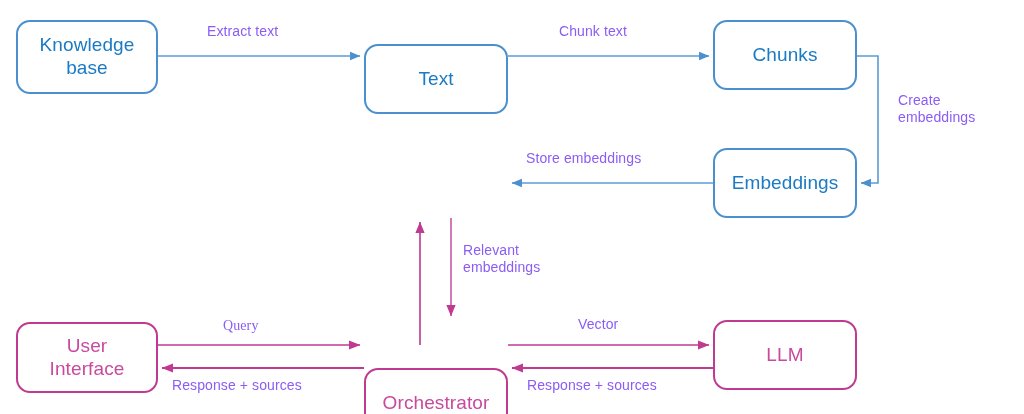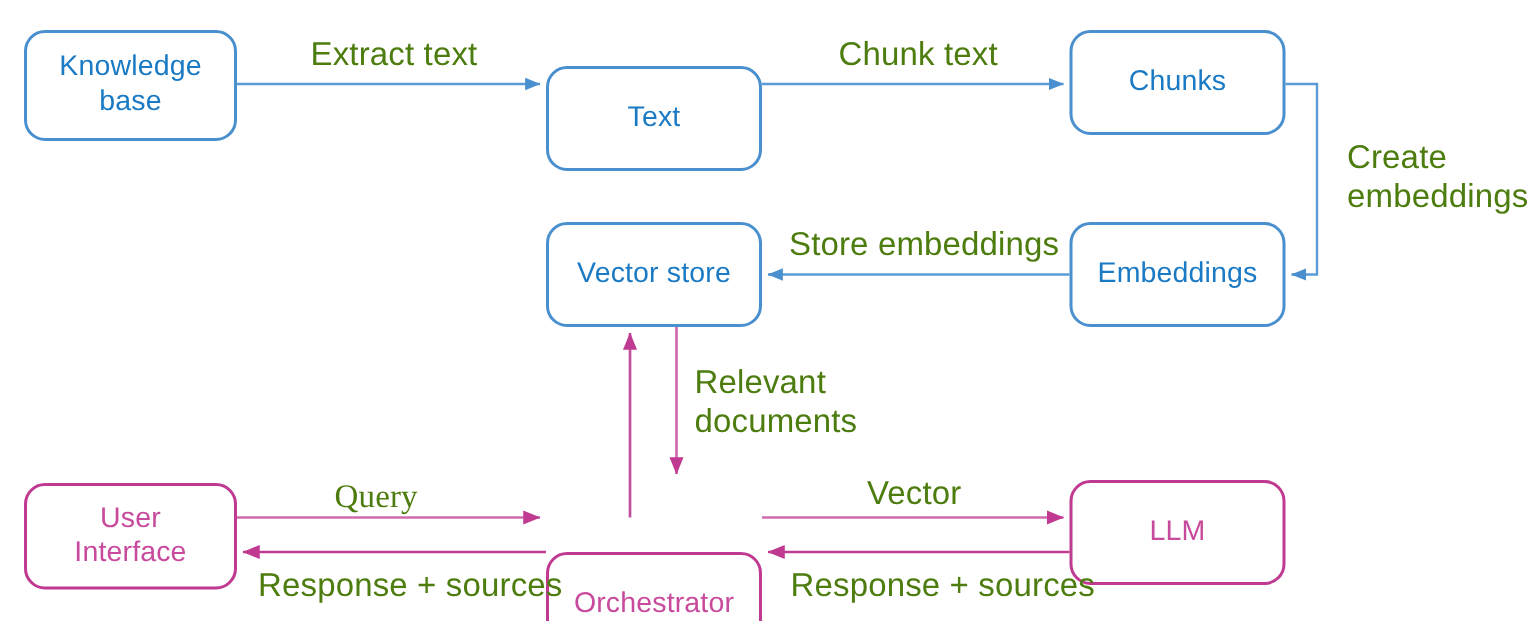--- a/index.html
+++ b/index.html
@@ -49,22 +49,22 @@
     border-color: #bf3a90;
     color: #c84a9c;
   }
   .node-label {
     display: block;
     white-space: pre-line;
     padding: 0 6px;
   }
   .edge-label {
     position: absolute;
-    color: #4d7c0f;
-    font-size: 22px;
+    color: #8b5cf6;
+    font-size: 14px;
     line-height: 1.18;
     white-space: pre-line;
     letter-spacing: 0.1px;
   }
 </style>
 </head>
 <body>
 
 <div id="diagram">
 
@@ -107,23 +107,20 @@
   </div>
 
   <div class="node blue" style="left:364px;top:20px;width:144px;height:70px;margin-top:24px;">
     <span class="node-label">Text</span>
   </div>
 
   <div class="node blue" style="left:713px;top:20px;width:144px;height:70px;">
     <span class="node-label">Chunks</span>
   </div>
 
-  <div class="node blue" style="left:364px;top:148px;width:144px;height:70px;">
-    <span class="node-label">Vector store</span>
-  </div>
 
   <div class="node blue" style="left:713px;top:148px;width:144px;height:70px;">
     <span class="node-label">Embeddings</span>
   </div>
 
   <div class="node pink" style="left:16px;top:322px;width:142px;height:71px;align-items:center;">
     <span class="node-label">User
 Interface</span>
   </div>
 
@@ -134,19 +131,19 @@
   <div class="node pink" style="left:713px;top:320px;width:144px;height:70px;">
     <span class="node-label">LLM</span>
   </div>
 
   <div class="edge-label" style="left:207px;top:23px;">Extract text</div>
   <div class="edge-label" style="left:559px;top:23px;">Chunk text</div>
   <div class="edge-label" style="left:898px;top:92px;">Create
 embeddings</div>
   <div class="edge-label" style="left:526px;top:150px;">Store embeddings</div>
   <div class="edge-label" style="left:463px;top:242px;">Relevant
-documents</div>
+embeddings</div>
   <div class="edge-label" style="left:223px;top:318px;font-family:Liberation Serif, serif;">Query</div>
   <div class="edge-label" style="left:172px;top:377px;">Response + sources</div>
   <div class="edge-label" style="left:578px;top:316px;">Vector</div>
   <div class="edge-label" style="left:527px;top:377px;">Response + sources</div>
 
 </div>
 
 </body></html>

